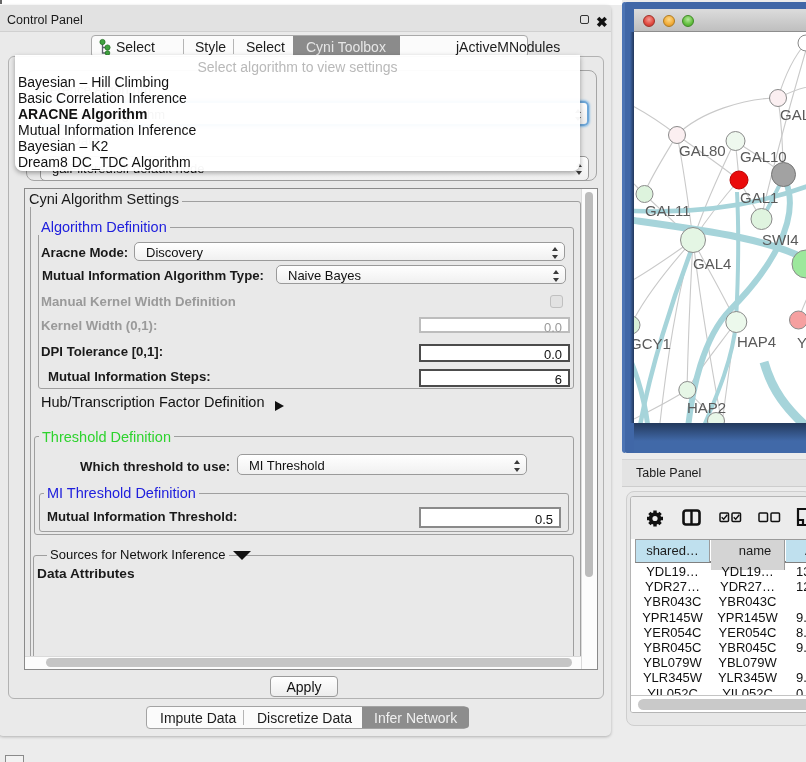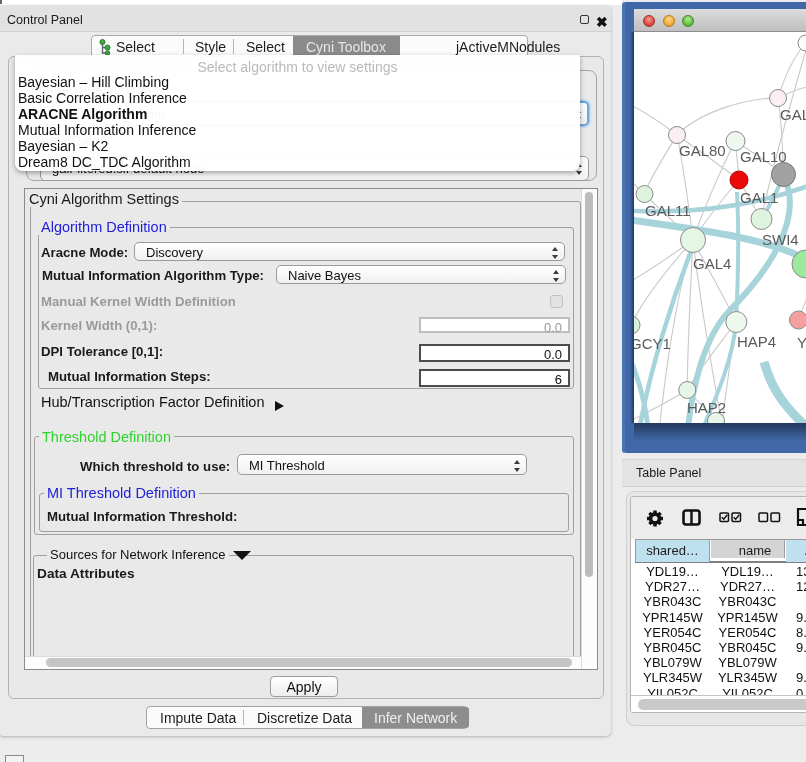--- a/index.html
+++ b/index.html
@@ -100,20 +100,21 @@
     <div class="gt" style="left:14px;top:240px;color:#2ed32e;">Threshold Definition</div>
     <b class="lbl abs" style="left:55px;top:270px;">Which threshold to use:</b>
     <div class="combo" style="left:212px;top:265px;width:290px;height:21px;">
         <span class="tx" style="top:3px;">MI Threshold</span>
         <span class="arr" style="top:3px;"></span>
       </div>
 
     <div class="grp" style="left:13.5px;top:304px;width:530px;height:39px;"></div>
     <div class="gt" style="left:19px;top:296px;color:#2020dd;">MI Threshold Definition</div>
     <b class="lbl abs" style="left:22px;top:320px;">Mutual Information Threshold:</b>
+    <div class="tf" style="left:394px;top:318px;width:142px;height:21px;border-color:#8a8a8a;padding-top:3px;">0.5</div>
 
     <div class="grp" style="left:8px;top:366px;width:541px;height:112px;"></div>
     <div class="gt" style="left:22px;top:358px;color:#111;font-size:13px;">Sources for Network Inference</div>
     <div class="abs" style="left:208px;top:362px;width:0;height:0;border-top:9px solid #111;border-left:9px solid transparent;border-right:9px solid transparent;"></div>
     <b class="lbl abs" style="left:12px;top:377px;font-size:13.7px;">Data Attributes</b>
 
     <div class="abs" style="left:556px;top:0;width:16px;height:482px;background:#fcfcfc;border-left:1px solid #dadada;"></div>
     <div class="abs" style="left:560px;top:3px;width:8px;height:385px;background:#bcbcbc;border-radius:4px;"></div>
 
     <div class="abs" style="left:0;top:467px;width:556px;height:15px;background:#fcfcfc;border-top:1px solid #dadada;"></div>
@@ -258,21 +259,21 @@
     <g fill="none" stroke="#111" stroke-width="1.5">
       <rect x="121" y="6" width="8.5" height="8.5" rx="1"></rect>
       <rect x="133" y="6" width="8.5" height="8.5" rx="1"></rect>
     </g>
 
     <path d="M160 2 L170 2 L170 18 L160 18 Z M160 13 L165 13 L165 18" fill="none" stroke="#111" stroke-width="2.2"></path>
   </svg>
 
   <div class="abs" style="left:4px;top:42px;width:178px;height:24px;border-left:1px solid #9b9b9b;border-top:1px solid #9b9b9b;border-bottom:2px solid #808080;font-size:13px;color:#1c1c1c;">
     <div class="abs" style="left:0;top:0;width:74px;height:22px;background:#bfe0ee;border-right:1px solid #9b9b9b;text-align:center;padding-top:3px;">shared…</div>
-    <div class="abs" style="left:75px;top:0;width:74px;height:18px;background:#d4d4d4;border-right:1px solid #9b9b9b;text-align:center;padding-top:3px;padding-left:15px;">name</div>
+    <div class="abs" style="left:75px;top:0;width:74px;height:30px;background:#d4d4d4;border-right:1px solid #9b9b9b;text-align:center;padding-top:3px;padding-left:15px;">name</div>
     <div class="abs" style="left:150px;top:0;width:28px;height:22px;background:#bfe0ee;padding-top:3px;padding-left:19px;">A</div>
   </div>
 
   <div class="abs" id="rows" style="left:4px;top:67px;width:178px;font-size:13px;color:#111;line-height:15.2px;">
     <div class="row"><span>YDL19…</span><span>YDL19…</span><i>13</i></div>
     <div class="row"><span>YDR27…</span><span>YDR27…</span><i>12</i></div>
     <div class="row"><span>YBR043C</span><span>YBR043C</span><i></i></div>
     <div class="row"><span>YPR145W</span><span>YPR145W</span><i>9.</i></div>
     <div class="row"><span>YER054C</span><span>YER054C</span><i>8.</i></div>
     <div class="row"><span>YBR045C</span><span>YBR045C</span><i>9.</i></div>

